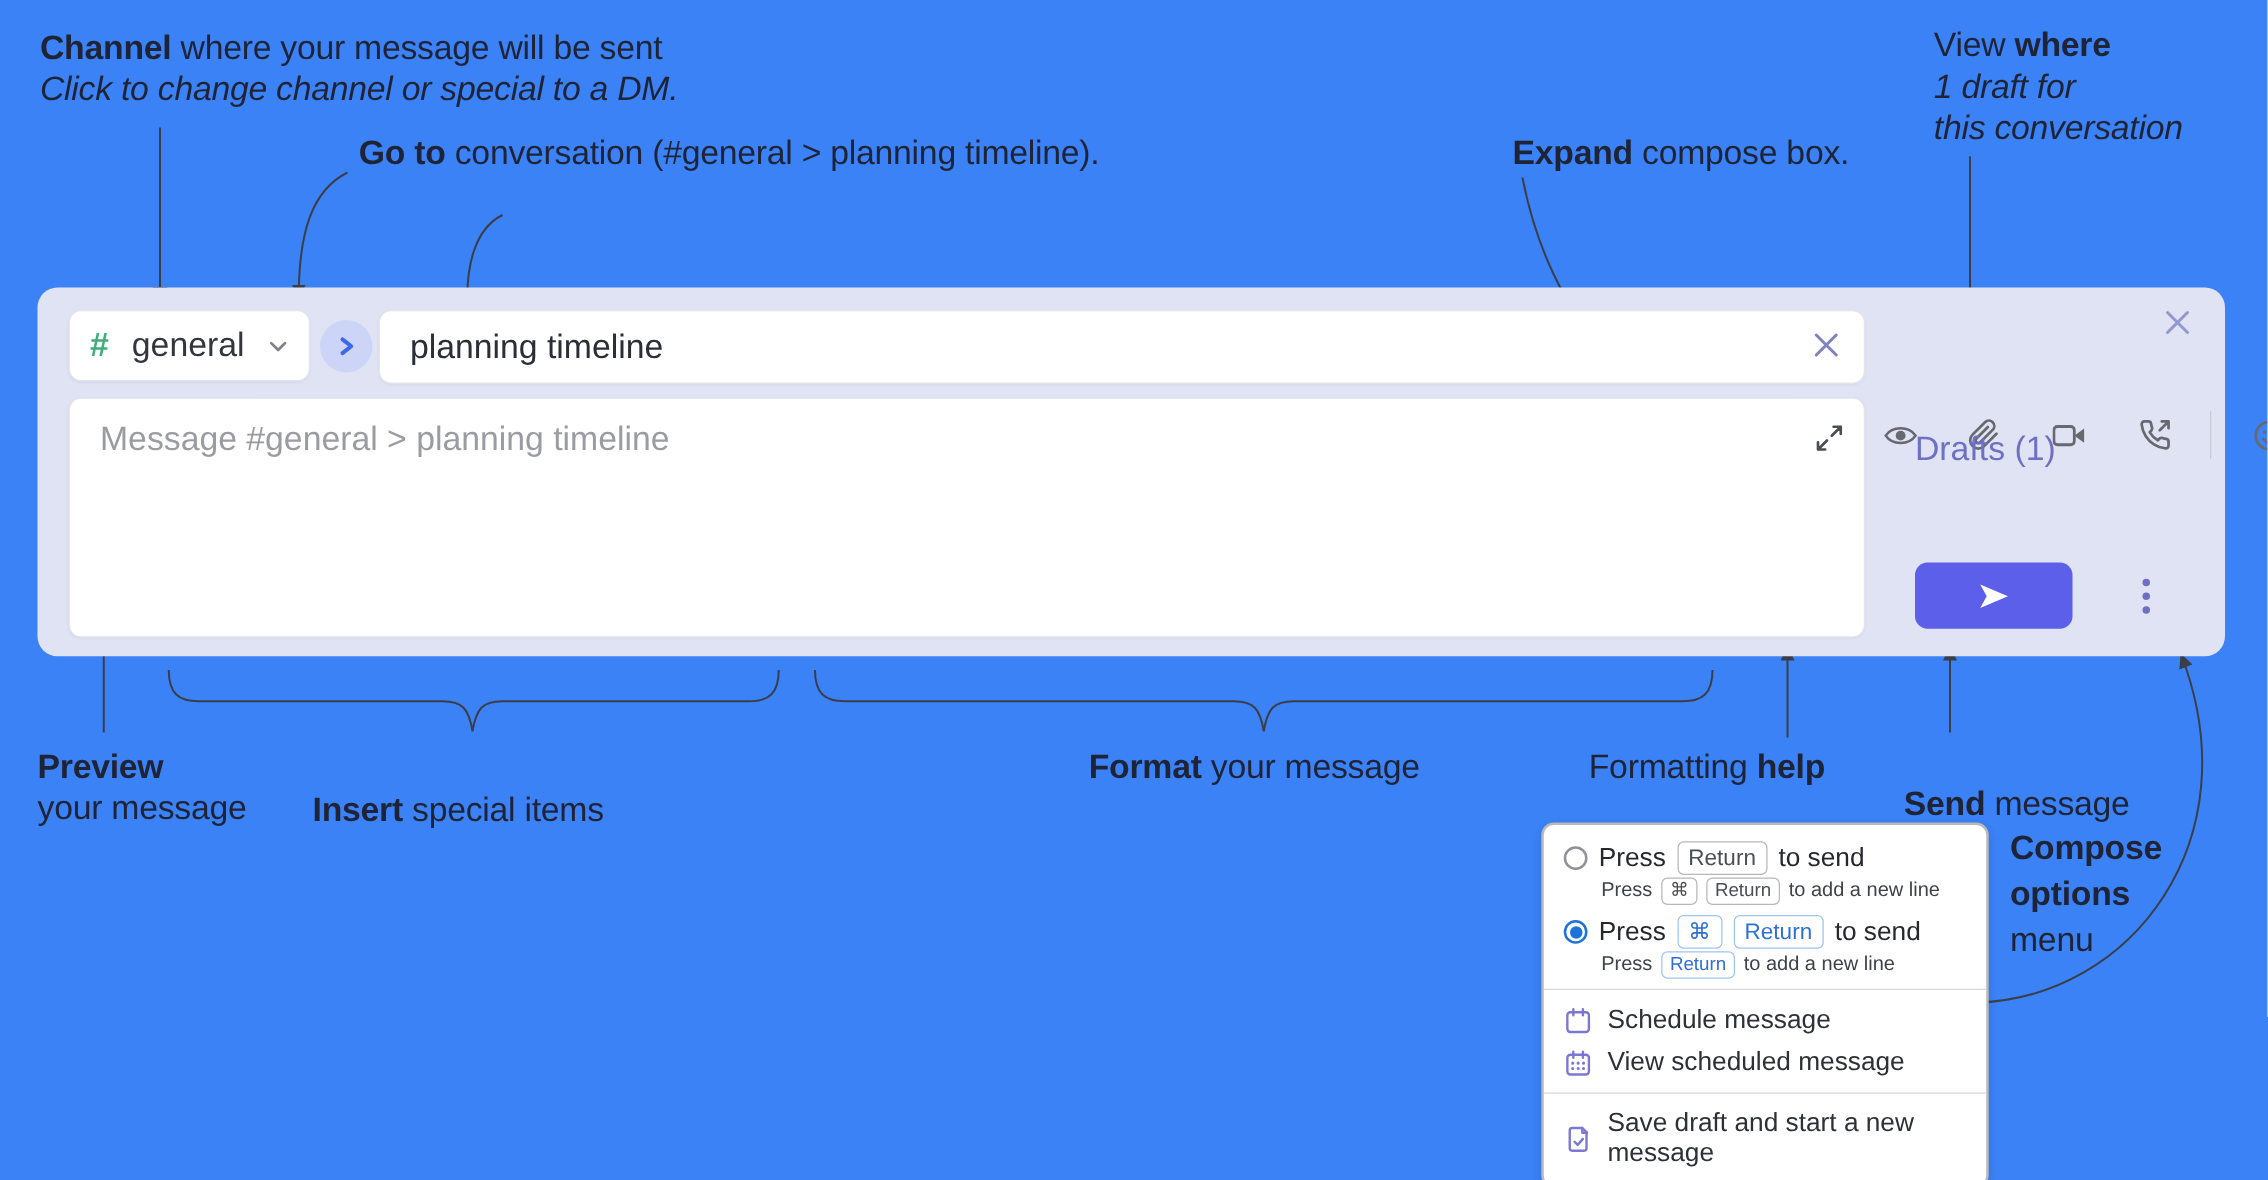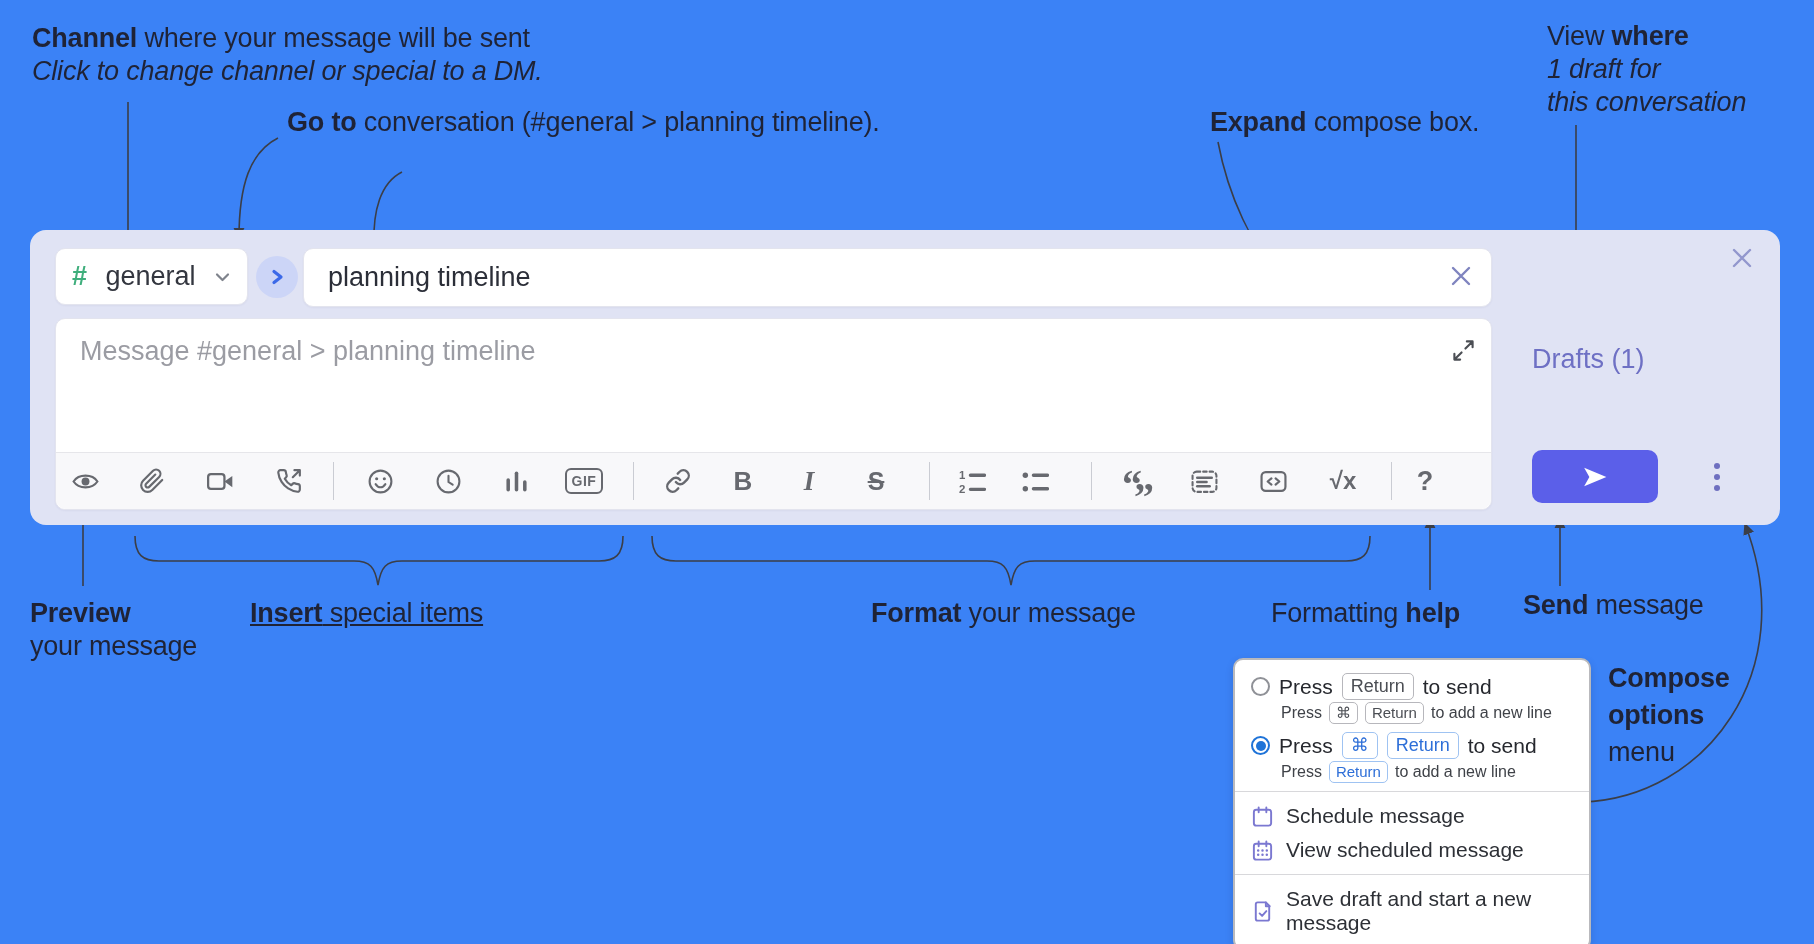--- a/index.html
+++ b/index.html
@@ -18,21 +18,21 @@
                padding:0 16px;gap:9px;cursor:pointer;}
   .hash{font-size:27px;font-weight:700;color:#3fae7c;}
   .chname{font-size:27px;color:#33363f;flex:1;}
   .go-btn{position:absolute;left:226px;top:26px;width:42px;height:42px;border-radius:50%;
           background:#ccd5f7;display:flex;align-items:center;justify-content:center;cursor:pointer;}
   .topic-input{left:273px;top:18px;width:1187px;height:57px;}
   .topic-input input{width:100%;height:100%;border:0;outline:0;background:transparent;
           font-family:"Liberation Sans",sans-serif;font-size:27px;color:#2b2e38;padding:0 60px 0 24px;box-sizing:border-box;}
   .clear-x{position:absolute;right:18px;top:15px;cursor:pointer;}
   .close-x{position:absolute;right:26px;top:16px;cursor:pointer;}
-  .message-box{left:25px;top:88px;width:1435px;height:190px;display:flex;flex-direction:column;}
+  .message-box{left:25px;top:88px;width:1435px;height:190px;display:flex;flex-direction:row;}
   .msg-area{flex:1;position:relative;}
   .placeholder{position:absolute;left:24px;top:17px;font-size:27px;color:#9b9ca3;}
   .expand-btn{position:absolute;right:16px;top:20px;cursor:pointer;}
   .toolbar{position:relative;height:56px;background:#f8f8fa;border-top:1px solid #e6e6ea;
            border-radius:0 0 10px 10px;}
   .ticon{position:absolute;top:50%;transform:translateY(-50%);width:30px;height:30px;
          display:flex;align-items:center;justify-content:center;color:#67696f;cursor:pointer;}
   .tsep{position:absolute;top:9px;width:1px;height:38px;background:#caccd3;}
   .tglyph-b{font-size:26px;font-weight:900;}
   .tglyph-i{font-family:"Liberation Serif",serif;font-style:italic;font-size:27px;font-weight:700;}
@@ -283,30 +283,30 @@
       <i></i>
         <i></i>
         <i></i>
     </span>
   </div>
 
   <div class="abs note" style="left:30px;top:597px;">
     <div class="b">Preview</div>
     <div>your message</div>
   </div>
-  <div class="abs note" style="left:250px;top:597px;text-decoration:underline;">
+  <div class="abs note" style="left:250px;top:632px;">
     <span class="b">Insert</span><span> special items</span>
   </div>
   <div class="abs note" style="left:871px;top:597px;">
     <span class="b">Format</span><span> your message</span>
   </div>
   <div class="abs note" style="left:1271px;top:597px;">
     <span>Formatting </span><span class="b">help</span>
   </div>
-  <div class="abs note" style="left:1523px;top:589px;">
+  <div class="abs note" style="left:1523px;top:627px;">
     <span class="b">Send</span><span> message</span>
   </div>
   <div class="abs note" style="left:1608px;top:660px;line-height:37px;">
     <div class="b">Compose</div>
     <div class="b">options</div>
     <div>menu</div>
   </div>
 
   <div class="abs popup">
     <div class="prow">

